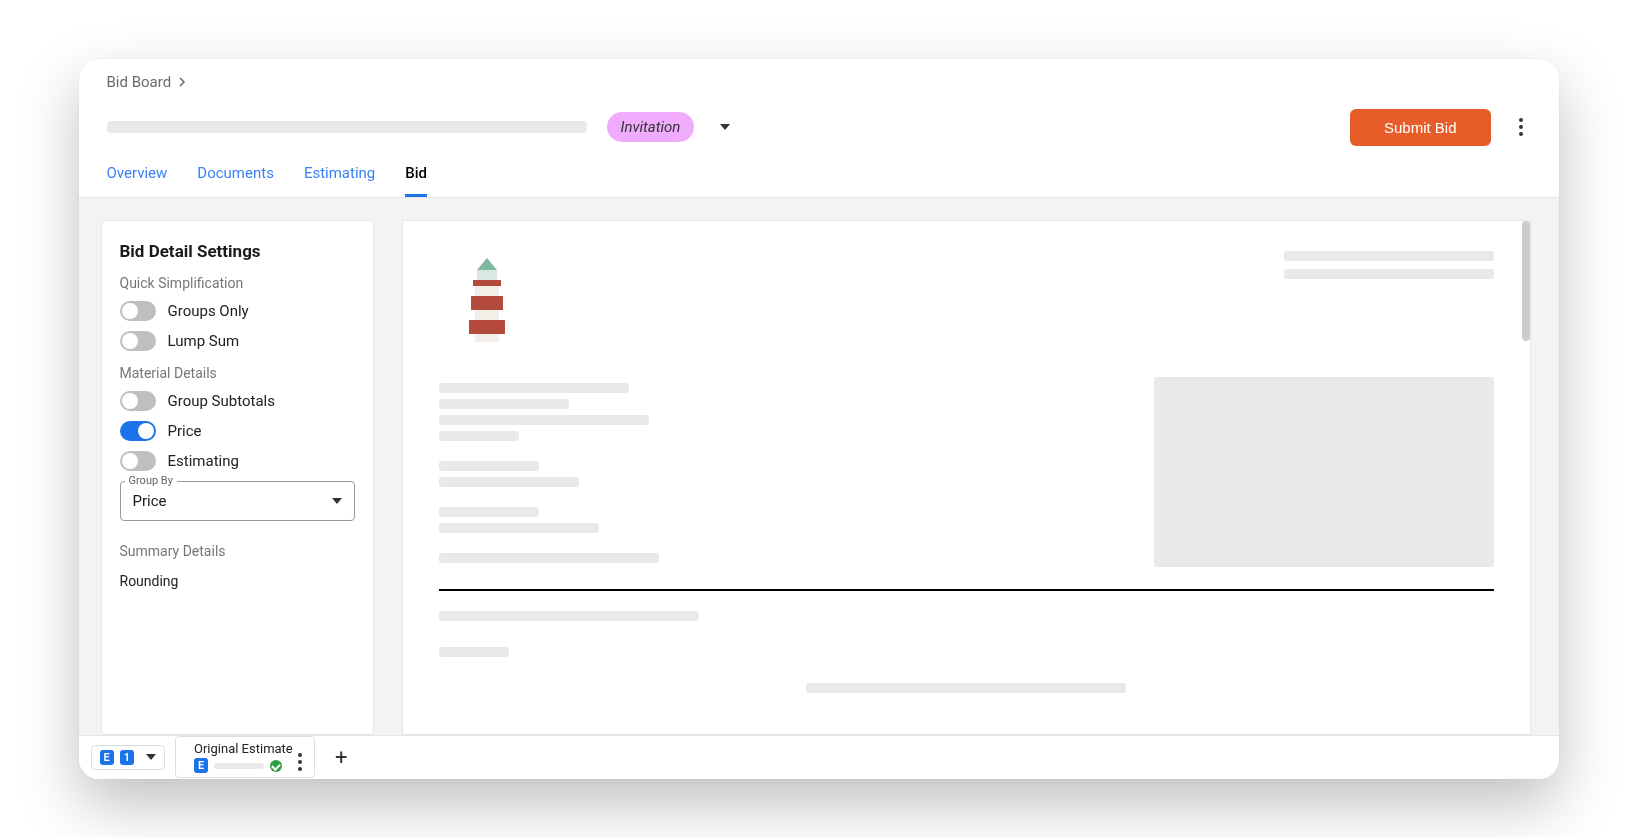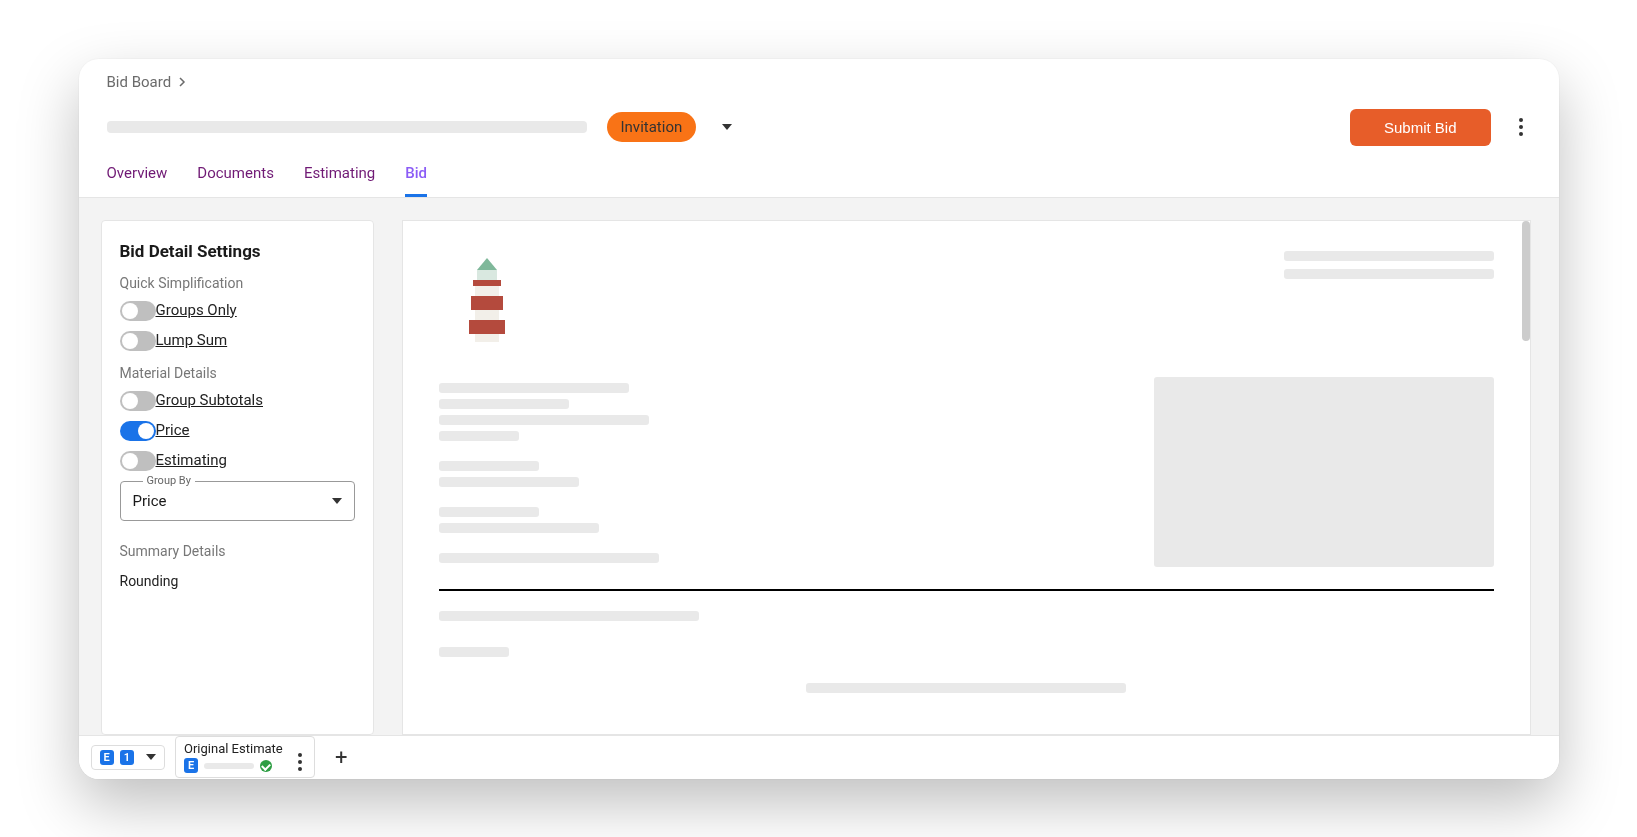--- a/index.html
+++ b/index.html
@@ -44,25 +44,26 @@
 .placeholder-bar {
   height: 12px;
   background: #e9e9e9;
   border-radius: 4px;
   flex: 0 0 480px;
 }
 .status-chip {
   display: flex;
   align-items: center;
   gap: 8px;
-  background: #f97316;
+  background: #f0abfc;
   border-radius: 16px;
   padding: 6px 14px;
   font-size: 15px;
   color: #333;
+  font-style: italic;
 }
 .chev-down {
   margin-left: 6px;
   border-left: 5px solid transparent;
   border-right: 5px solid transparent;
   border-top: 6px solid #333;
 }
 .spacer { flex: 1; }
 .submit-btn {
   background: #e75d29;
@@ -84,26 +85,26 @@
 .kebab span { width: 4px; height: 4px; background: #333; border-radius: 50%; }
 .tabs {
   display: flex;
   gap: 30px;
   padding: 18px 28px 0 28px;
   border-bottom: 1px solid #e5e5e5;
 }
 .tab {
   padding: 0 0 12px 0;
   font-size: 15px;
-  color: #701a75;
+  color: #3b82f6;
   cursor: pointer;
   border-bottom: 3px solid transparent;
 }
 .tab.active {
-  color: #8b5cf6;
+  color: #000000;
   font-weight: 500;
   border-bottom-color: #1a73e8;
 }
 .main {
   flex: 1;
   display: flex;
   background: #f3f3f3;
   overflow: hidden;
 }
 .sidebar {
@@ -122,22 +123,23 @@
   font-weight: 700;
   margin-bottom: 3px;
 }
 .section-label {
   font-size: 14px;
   color: #777;
   margin: 14px 0 10px 0;
 }
 .toggle-row {
   display: flex;
+  align-items: center;
+  gap: 12px;
   margin: 10px 0;
-  text-decoration: underline;
 }
 .toggle {
   width: 36px;
   height: 20px;
   background: #bfbfbf;
   border-radius: 20px;
   position: relative;
   cursor: pointer;
   flex-shrink: 0;
 }
@@ -161,21 +163,21 @@
   border-radius: 4px;
   margin-top: 6px;
   padding: 10px 12px;
   font-size: 15px;
   cursor: pointer;
   background: #fff;
 }
 .select-wrap .float-label {
   position: absolute;
   top: -8px;
-  left: 22px;
+  left: 4px;
   background: #fff;
   padding: 0 4px;
   font-size: 11px;
   color: #666;
 }
 .select-wrap .sel-chev {
   position: absolute;
   right: 12px;
   top: 50%;
   transform: translateY(-50%);
@@ -241,21 +243,21 @@
   font-weight: 600;
   padding: 1px 4px;
   border-radius: 3px;
 }
 .est-tab {
   display: flex;
   flex-direction: column;
   background: #fff;
   border: 1px solid #ddd;
   border-radius: 4px;
-  padding: 4px 8px;
+  padding: 4px 18px;
   cursor: pointer;
   position: relative;
   min-width: 140px;
 }
 .est-tab-title { font-size: 13px; color: #222; }
 .est-tab-row { display: flex; align-items: center; gap: 6px; margin-top: 2px; }
 .check-icon {
   width: 12px; height: 12px;
   background: #2e9e44;
   border-radius: 50%;

